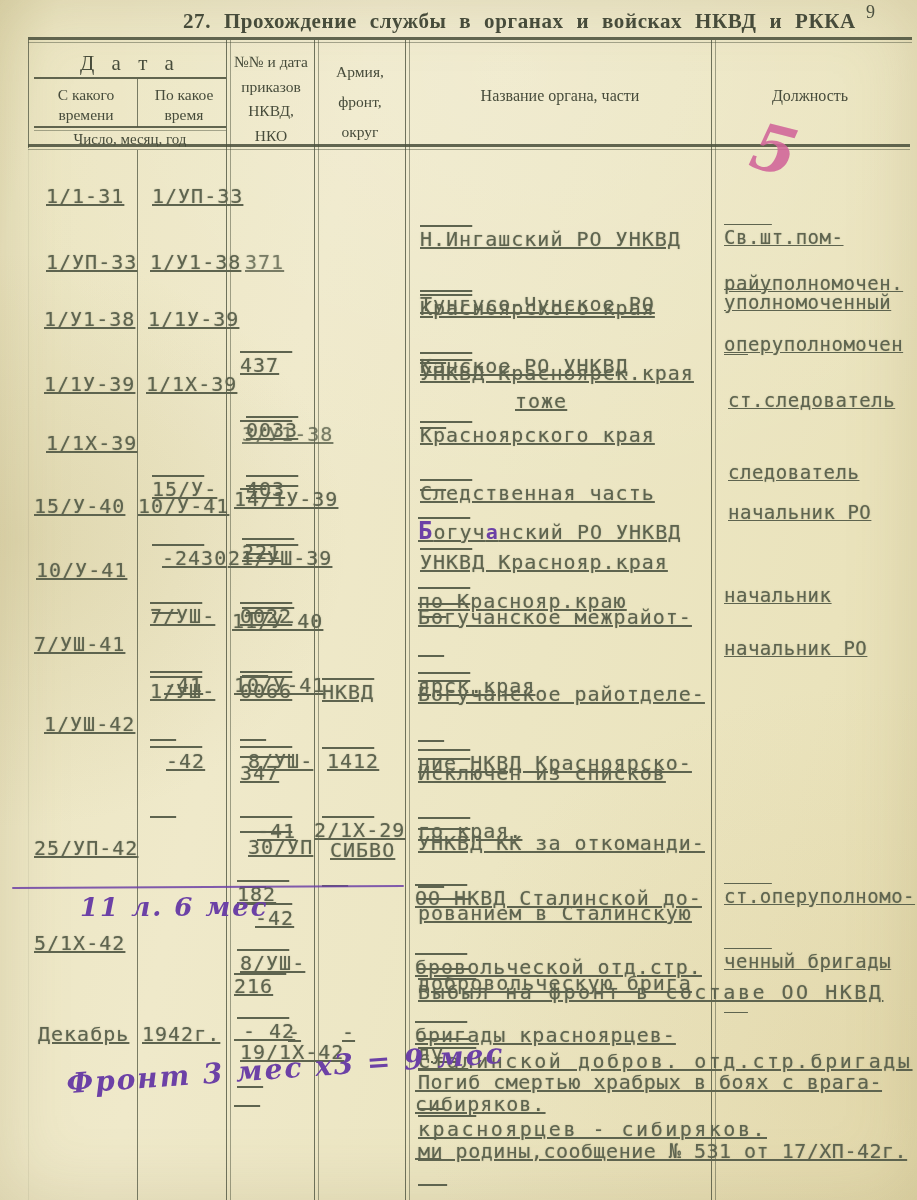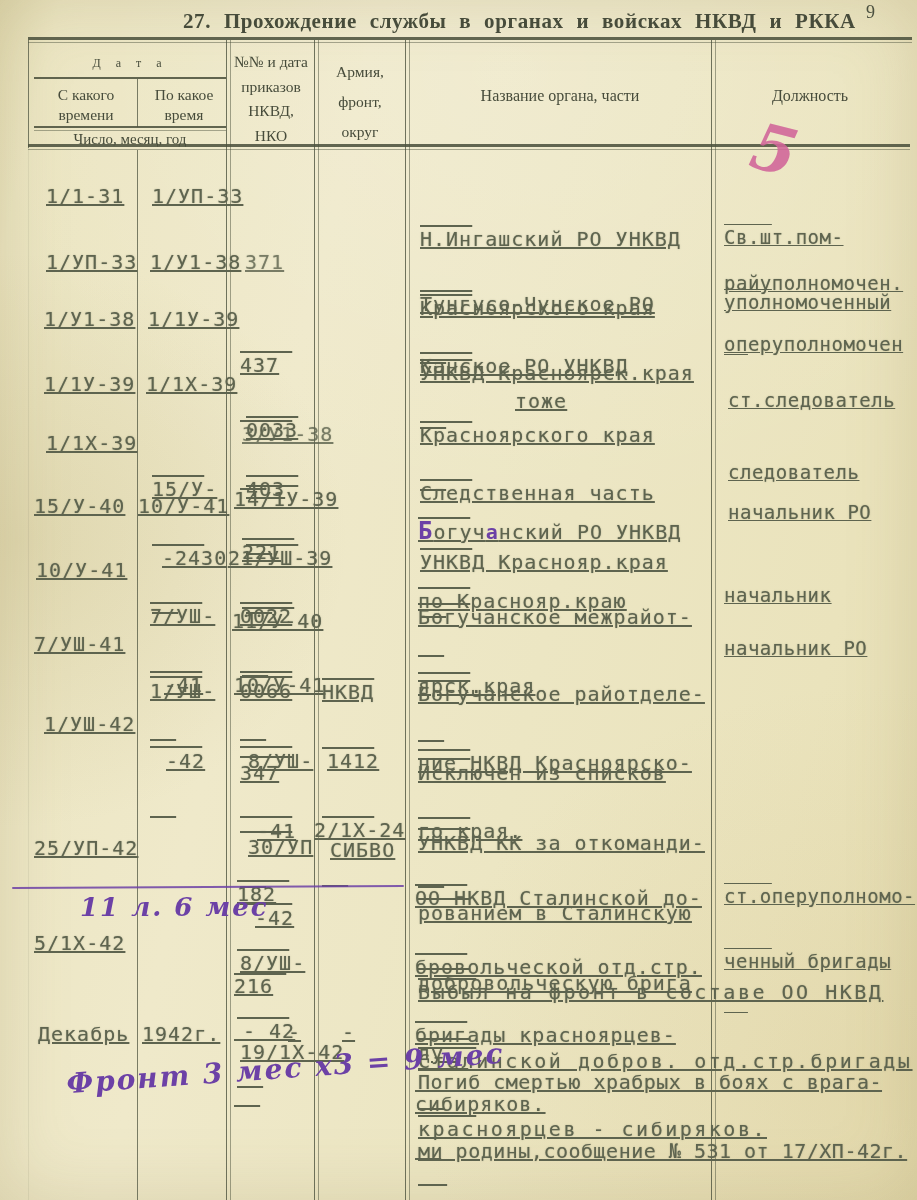--- a/index.html
+++ b/index.html
@@ -60,21 +60,21 @@
 
   <div class="vs" style="left:28px;top:40px;height:108px"></div>
   <div class="vs" style="left:28px;top:148px;height:1052px;opacity:0.12"></div>
   <div class="vs" style="left:137px;top:79px;height:48px"></div>
   <div class="vs" style="left:137px;top:150px;height:1050px"></div>
   <div class="vd" style="left:226px;top:40px;height:1160px"></div>
   <div class="vd" style="left:314px;top:40px;height:1160px"></div>
   <div class="vd" style="left:405px;top:40px;height:1160px"></div>
   <div class="vd" style="left:711px;top:40px;height:1160px"></div>
 
-  <div class="ph hcell" style="left:60px;top:53px;width:140px;font-size:12px;letter-spacing:6px">Д а т а</div>
+  <div class="ph hcell" style="left:60px;top:53px;width:140px;font-size:21px;letter-spacing:6px">Д а т а</div>
   <div class="ph hcell" style="left:36px;top:85px;width:100px">
     <div>С какого</div>
     <div>времени</div>
   </div>
   <div class="ph hcell" style="left:142px;top:85px;width:84px">
     <div>По какое</div>
     <div>время</div>
   </div>
   <div class="ph hcell" style="left:34px;top:129px;width:192px;font-size:15px">Число, месяц, год</div>
   <div class="ph hcell" style="left:230px;top:50px;width:82px;line-height:24.5px">
@@ -180,21 +180,21 @@
     <div class="ln" style="margin-left:16px">-42</div>
   </div>
   <div class="t lh22" style="left:240px;top:632px">
     <div class="ln">0066</div>
     <div class="ln" style="margin-left:8px">8/УШ-</div>
     <div class="ln" style="margin-left:17px">-41</div>
   </div>
   <div class="t lh21" style="left:322px;top:634px">
     <div class="ln">НКВД</div>
     <div class="ln" style="margin-left:5px">1412</div>
-    <div class="ln" style="margin-left:-8px">2/1Х-24</div>
+    <div class="ln" style="margin-left:-8px">2/1Х-29</div>
   </div>
   <div class="t" style="left:418px;top:636px">
     <div class="ln">Богучанское райотделе-</div>
     <div class="ln">ние НКВД Красноярско-</div>
     <div class="ln">го края.</div>
   </div>
   <div class="t fs19" style="left:724px;top:637px">начальник РО</div>
 
   <div class="t" style="left:44px;top:712px">1/УШ-42</div>
   <div class="t" style="left:240px;top:712px;line-height:24px">

